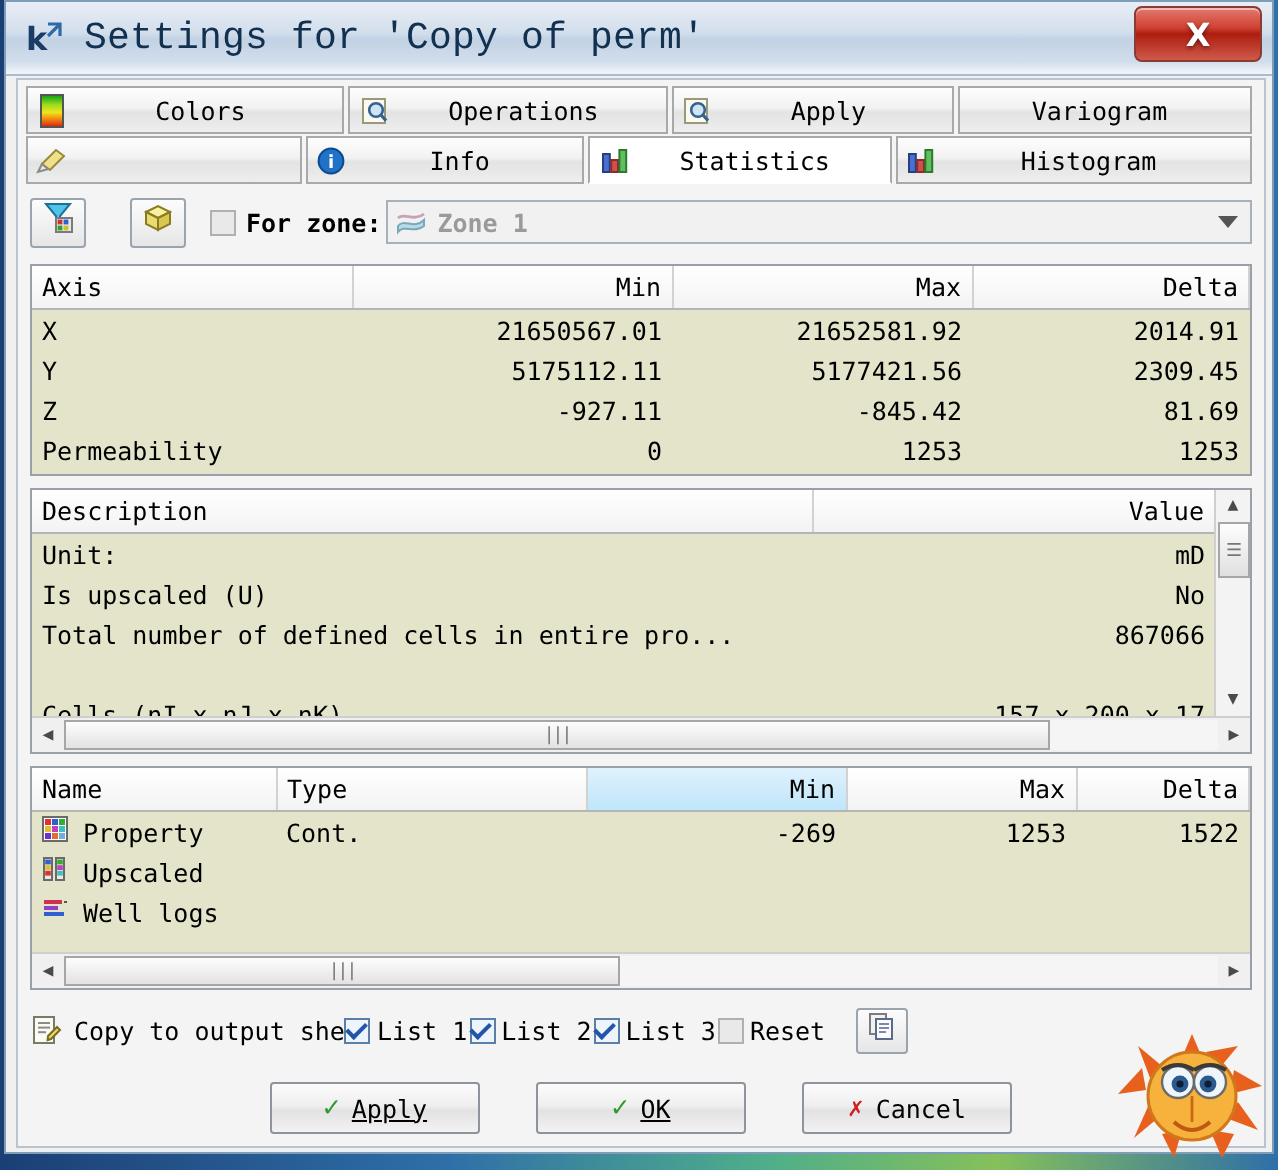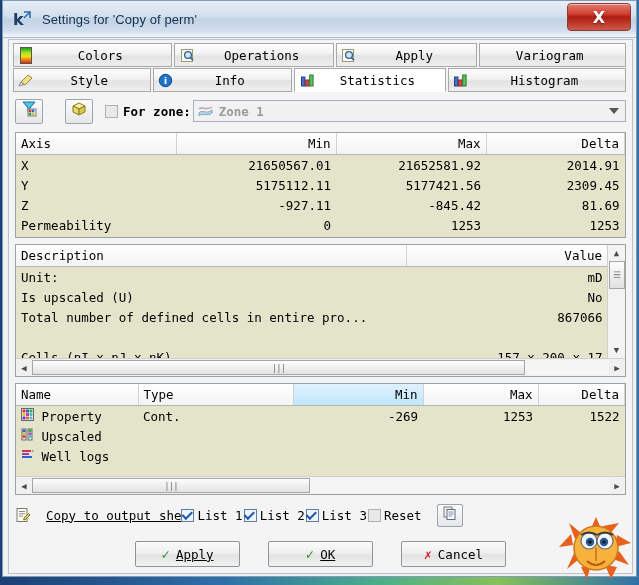--- a/index.html
+++ b/index.html
@@ -34,22 +34,22 @@
   .titlebar::after{
     content:""; position:absolute; left:0; right:0; bottom:0; height:6px;
     background:linear-gradient(180deg,rgba(255,255,255,0.0),rgba(255,255,255,0.65));
     pointer-events:none;
   }
   .app-icon {
     width: 22px; height: 22px; margin-left: 9px; margin-right: 8px;
     position: relative; flex: none;
   }
   .title-text {
-    font-family: Liberation Sans, sans-serif;
-    font-size: 13px; color: #12304f; letter-spacing: .1px;
+    font-family: Liberation Mono, monospace;
+    font-size: 19px; color: #12304f; letter-spacing: .1px;
     white-space: nowrap;
     text-align: right;
   }
   .close-btn {
     position: absolute; right: 5px; top: 2px;
     width: 62px; height: 26px;
     border-radius: 4px;
     border: 1px solid #8c3a34;
     background: linear-gradient(180deg,#e27a6e 0%,#cf4133 38%,#ad1d10 50%,#cf5a4a 100%);
     box-shadow: inset 0 1px 0 rgba(255,255,255,.5);
@@ -296,21 +296,20 @@
         </div>
 
         <div class="tab-row">
           <div class="tab t-style">
             <div class="tab-ico">
               <svg width="16" height="15" viewBox="0 0 16 15">
                 <path d="M10 2 L14 5 L7 12 L3 9 Z" fill="#f0e08a" stroke="#9a8a3a"></path>
                 <path d="M3 9 L1 13 L6 11.5 Z" fill="#e8e8e8" stroke="#8a8a8a"></path>
               </svg>
             </div>
-            <div class="tab-lbl">Style</div>
           </div>
           <div class="tab t-info">
             <div class="tab-ico">
               <svg width="15" height="15" viewBox="0 0 15 15">
                 <circle cx="7.5" cy="7.5" r="6.2" fill="#1f72c8" stroke="#0d4a8c"></circle>
                 <text x="7.5" y="11" text-anchor="middle" font-family="DejaVu Sans, sans-serif" font-size="9" font-weight="bold" fill="#fff">i</text>
               </svg>
             </div>
             <div class="tab-lbl">Info</div>
           </div>
@@ -587,21 +586,21 @@
       <div class="copybar">
         <span style="flex:none;display:flex;align-items:center;">
           <svg width="16" height="16" viewBox="0 0 16 16">
             <rect x="2" y="1.5" width="10" height="13" fill="#fbfbf4" stroke="#7a7a6a"></rect>
             <line x1="4" y1="4.5" x2="10" y2="4.5" stroke="#8a8a8a"></line>
             <line x1="4" y1="6.8" x2="10" y2="6.8" stroke="#8a8a8a"></line>
             <line x1="4" y1="9.1" x2="8" y2="9.1" stroke="#8a8a8a"></line>
             <path d="M9 11 L13.5 6.5 L15 8 L10.5 12.5 L8.8 13 Z" fill="#e8d860" stroke="#7a6a20"></path>
           </svg>
         </span>
-        <span class="ctxt" style="margin-left:15px;text-decoration:underline;">Copy to output she</span>
+        <span class="ctxt" style="margin-left:6px;">Copy to output she</span>
         <span class="cb-item">
           <span class="chk on"></span>
           <span class="tb-label">List 1</span>
         </span>
         <span class="cb-item">
           <span class="chk on"></span>
           <span class="tb-label">List 2</span>
         </span>
         <span class="cb-item">
           <span class="chk on"></span>

